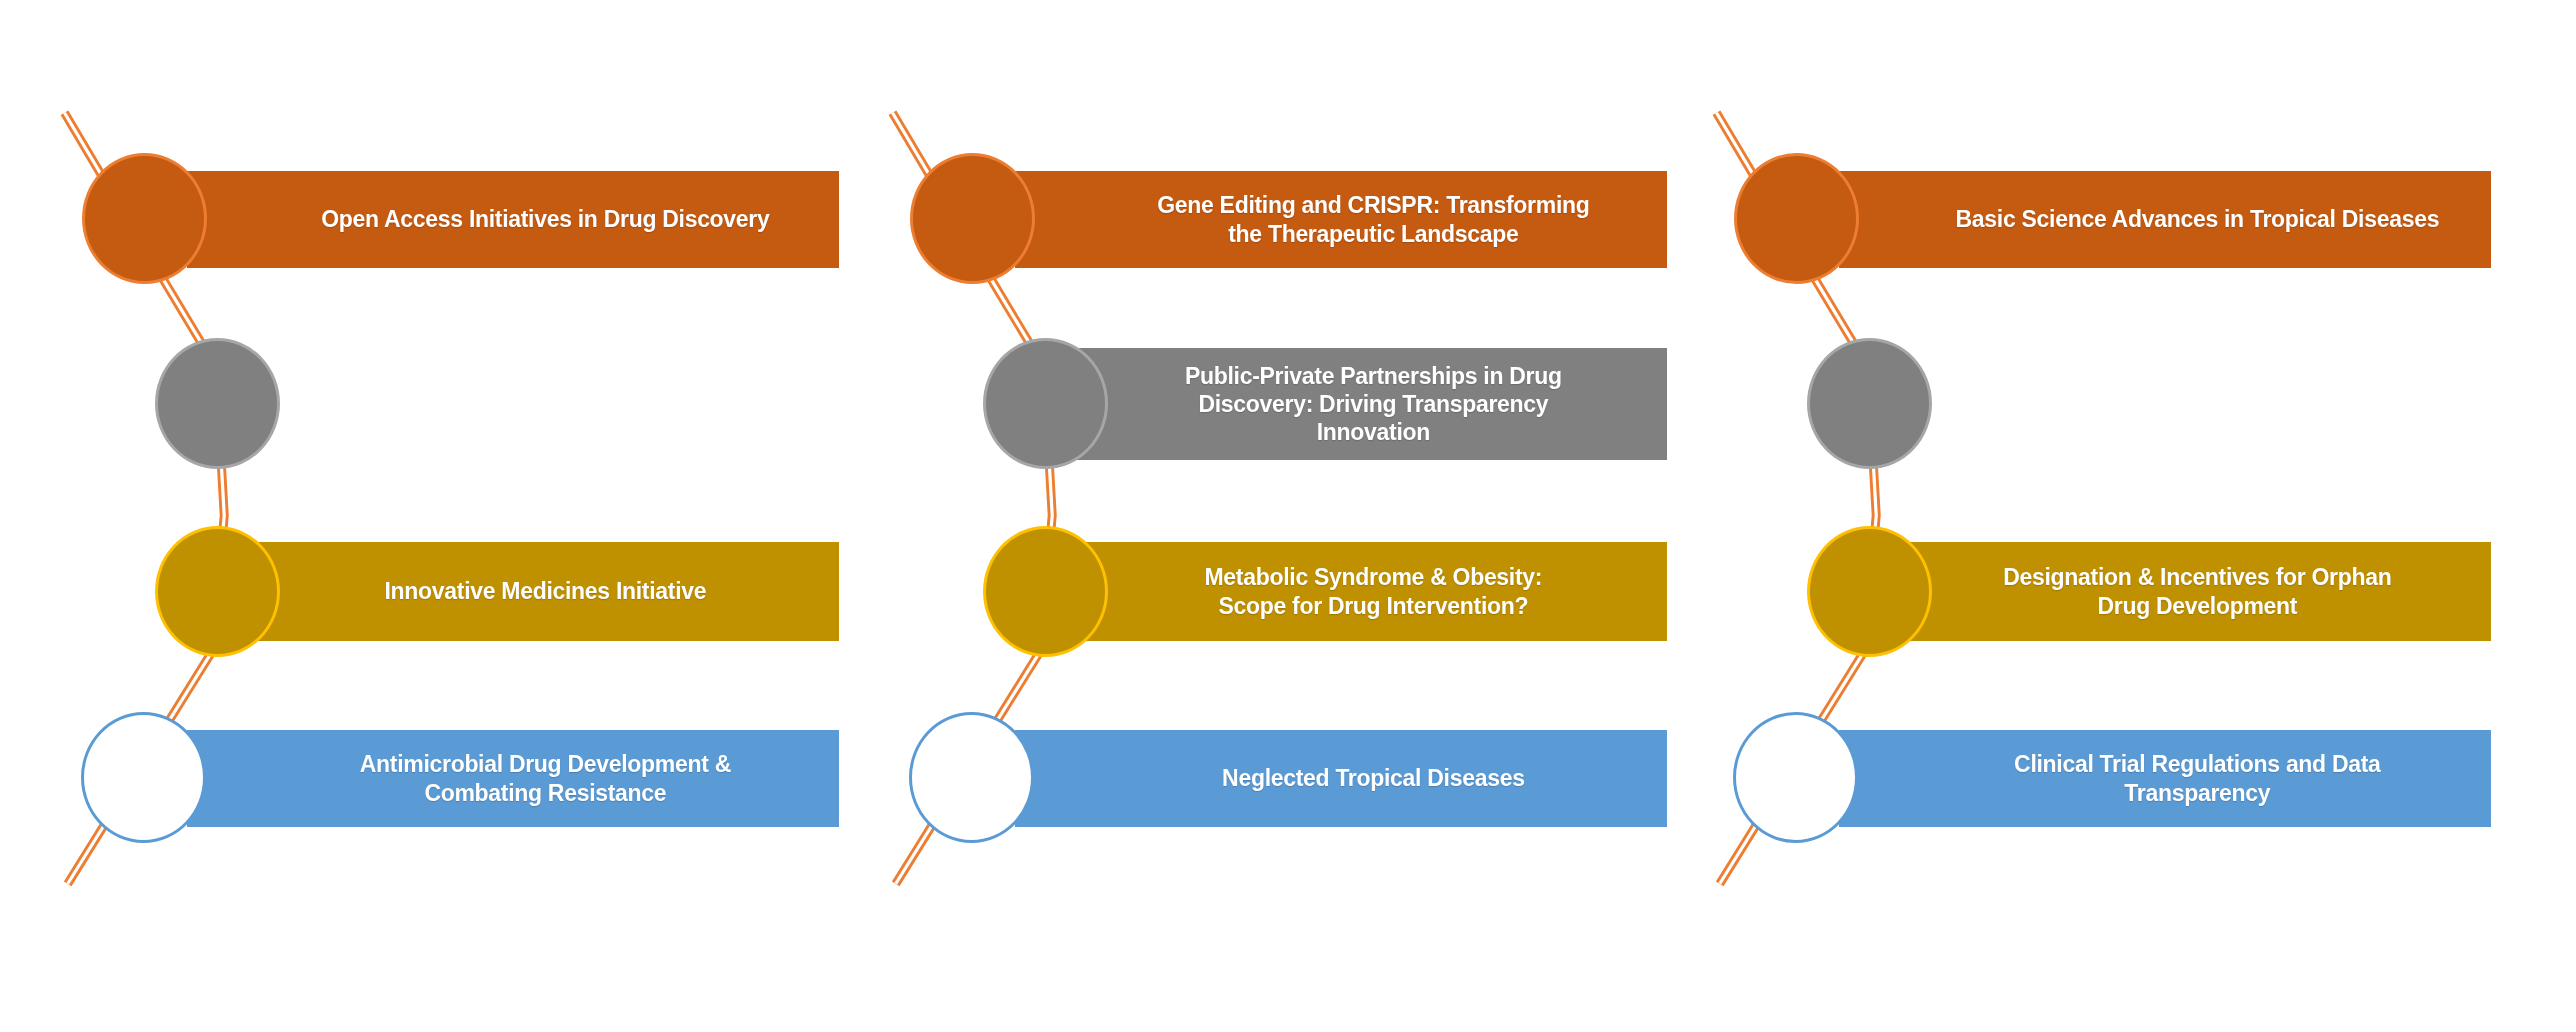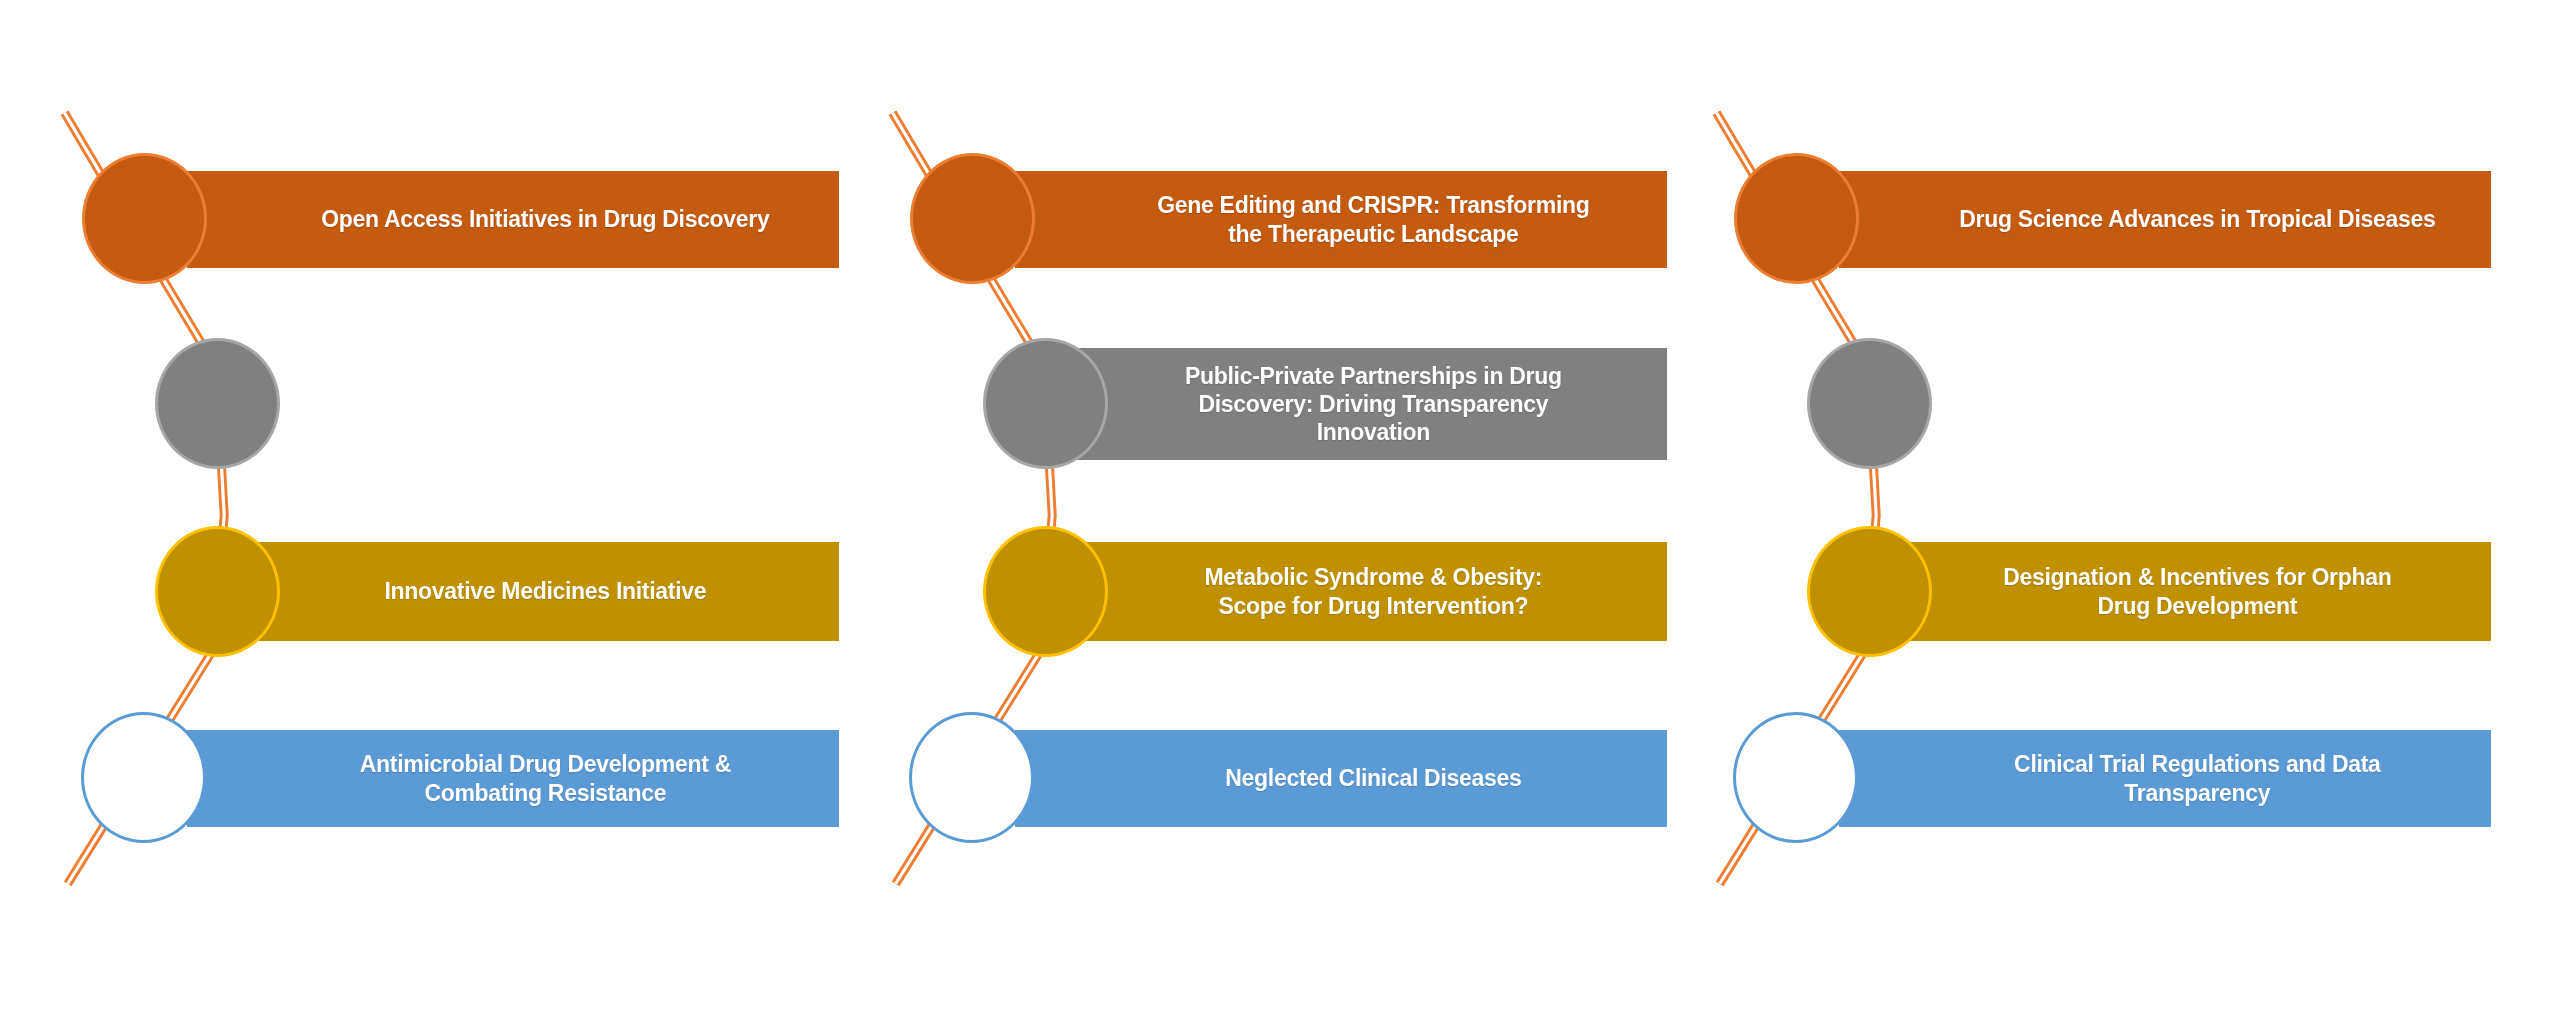--- a/index.html
+++ b/index.html
@@ -125,35 +125,35 @@
     <div class="bar row-1 gray">
       <span class="bar-label">Public-Private Partnerships in Drug
 Discovery: Driving Transparency
 Innovation</span>
     </div>
     <div class="bar row-2 gold">
       <span class="bar-label">Metabolic Syndrome &amp; Obesity:
 Scope for Drug Intervention?</span>
     </div>
     <div class="bar row-3 blue">
-      <span class="bar-label">Neglected Clinical Diseases</span>
+      <span class="bar-label">Neglected Tropical Diseases</span>
     </div>
     <svg class="connector" width="290" height="934" viewBox="0 0 450 1450">
       <path class="line-outer" d="M 100 175 L 260 445 L 335 570 L 348 800 L 330 1010 L 105 1372"></path>
       <path class="line-inner" d="M 100 175 L 260 445 L 335 570 L 348 800 L 330 1010 L 105 1372"></path>
     </svg>
     <div class="circle row-0 orange"></div>
     <div class="circle row-1 gray"></div>
     <div class="circle row-2 gold"></div>
     <div class="circle row-3 white"></div>
   </div>
 
   <div class="column col-2">
     <div class="bar row-0 orange">
-      <span class="bar-label">Drug Science Advances in Tropical Diseases</span>
+      <span class="bar-label">Basic Science Advances in Tropical Diseases</span>
     </div>
     <div class="bar row-2 gold">
       <span class="bar-label">Designation &amp; Incentives for Orphan
 Drug Development</span>
     </div>
     <div class="bar row-3 blue">
       <span class="bar-label">Clinical Trial Regulations and Data
 Transparency</span>
     </div>
     <svg class="connector" width="290" height="934" viewBox="0 0 450 1450">

